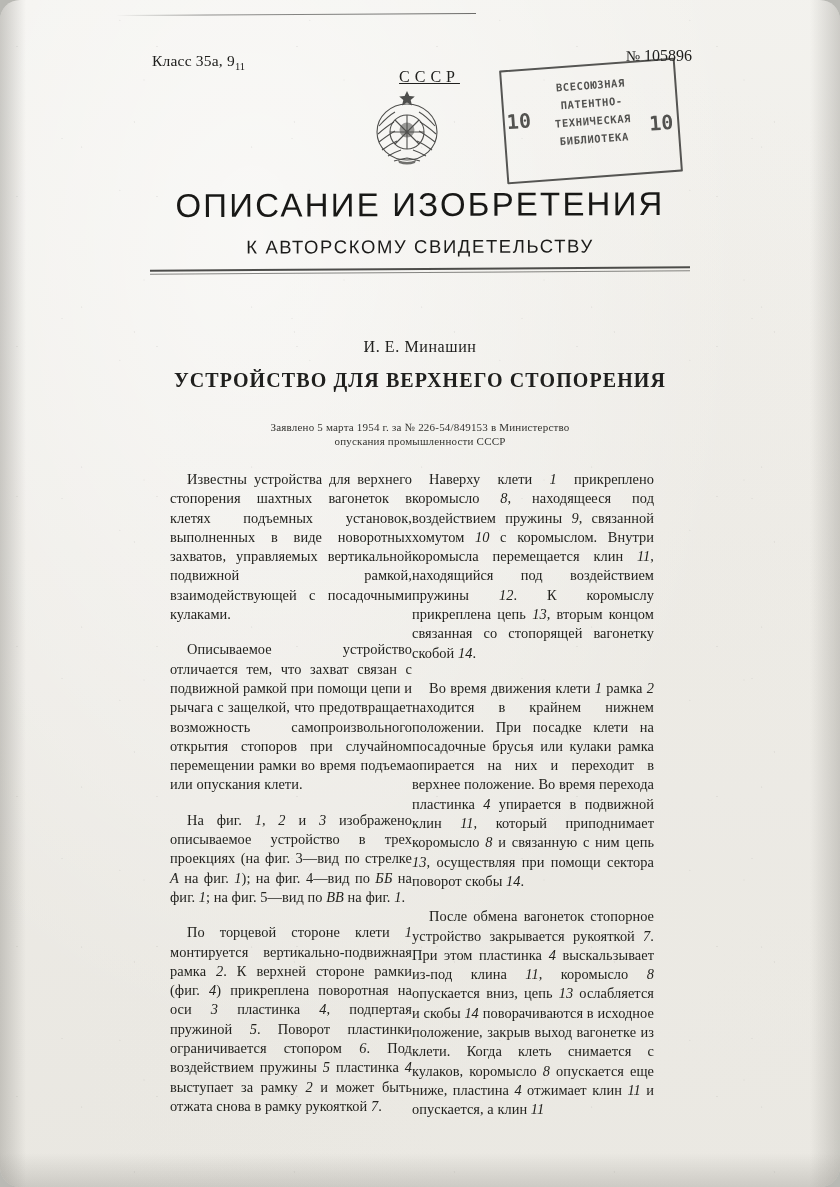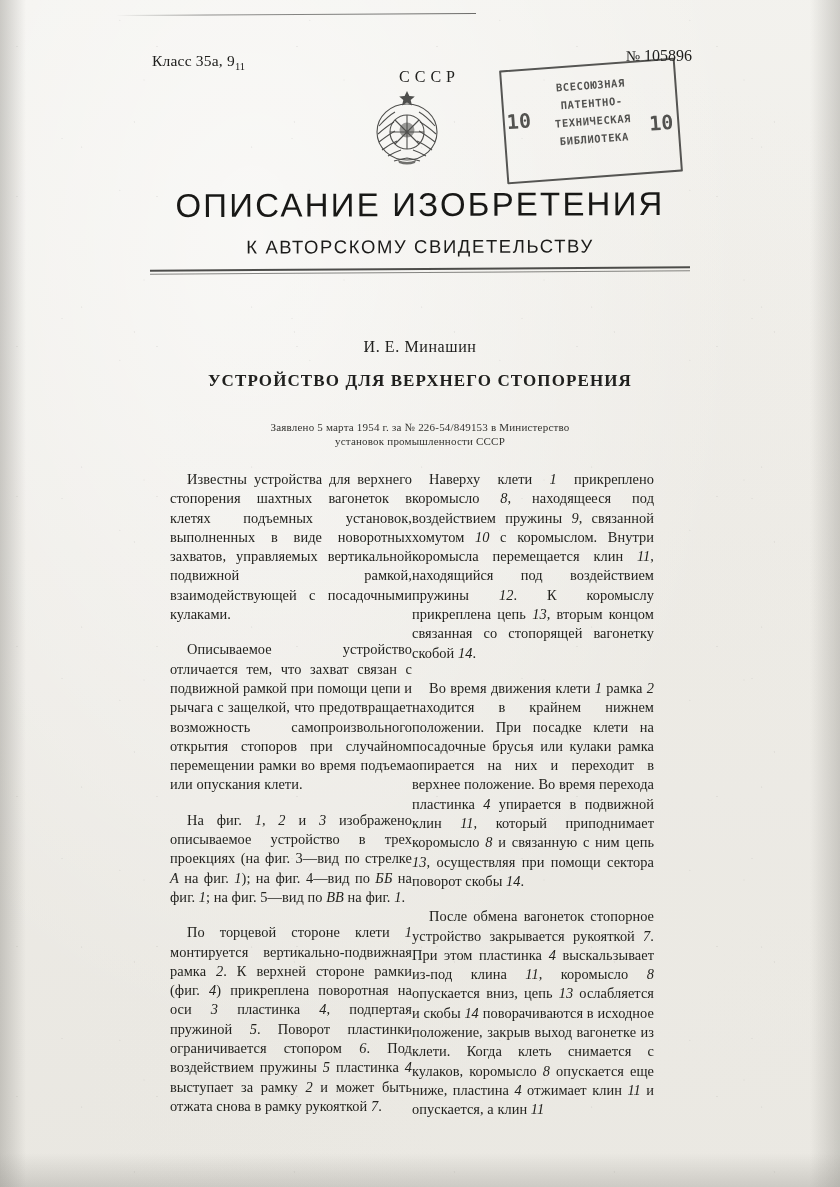--- a/index.html
+++ b/index.html
@@ -12,20 +12,21 @@
     width: 840px;
     height: 1187px;
     margin: 0 auto;
     background:
       radial-gradient(ellipse at 30% 20%, rgba(255,255,255,0.55) 0%, rgba(255,255,255,0) 60%),
       radial-gradient(ellipse at 75% 75%, rgba(236,234,228,0.6) 0%, rgba(236,234,228,0) 65%),
       linear-gradient(178deg, #f3f2ee 0%, #eeece7 45%, #e9e7e1 100%);
     overflow: hidden;
     font-family: "Liberation Serif", "DejaVu Serif", serif;
     color: #20201e;
+    border-radius: 20px;
   }
   
   .grain {
     position: absolute;
     inset: 0;
     pointer-events: none;
     opacity: .35;
     background-image:
       radial-gradient(circle at 12% 31%, rgba(90,88,84,.25) 0 .7px, transparent 1px),
       radial-gradient(circle at 63% 12%, rgba(90,88,84,.2) 0 .6px, transparent 1px),
@@ -71,20 +72,21 @@
   .country {
     position: absolute;
     left: 0;
     right: 0;
     top: 68px;
     text-align: center;
     font-size: 16px;
     letter-spacing: 5px;
     text-indent: 5px;
     padding-left: 14px;
+    text-decoration: underline;
   }
 
   .emblem {
     position: absolute;
     left: 50%;
     margin-left: -52px;
     top: 86px;
     width: 78px;
     height: 84px;
     opacity: .82;
@@ -182,21 +184,21 @@
     font-weight: normal;
     letter-spacing: .6px;
   }
 
   .invention-title {
     position: absolute;
     left: 120px;
     right: 120px;
     top: 370px;
     text-align: center;
-    font-size: 17px;
+    font-size: 20px;
     font-weight: bold;
     letter-spacing: 1.1px;
     line-height: 21px;
   }
 
   .filing {
     position: absolute;
     left: 150px;
     right: 150px;
     top: 420px;
@@ -311,21 +313,21 @@
   </div>
 
   <div class="author">И. Е. Минашин</div>
 
   <div class="invention-title">
     <div>УСТРОЙСТВО ДЛЯ ВЕРХНЕГО СТОПОРЕНИЯ</div>
   </div>
 
   <div class="filing">
     <div>Заявлено 5 марта 1954 г. за № 226-54/849153 в Министерство</div>
-    <div>установок промышленности СССР</div>
+    <div>опускания промышленности СССР</div>
   </div>
 
   <div class="columns">
     <div class="col">
       <p>Известны устройства для верхнего стопорения шахтных вагонеток в клетях подъемных установок, выполненных в виде новоротных захватов, управляемых вертикальной подвижной рамкой, взаимодействующей с посадочными кулаками.</p>
       <p>Описываемое устройство отличается тем, что захват связан с подвижной рамкой при помощи цепи и рычага с защелкой, что предотвращает возможность самопроизвольного открытия стопоров при случайном перемещении рамки во время подъема или опускания клети.</p>
       <p>На фиг. <i>1</i>, <i>2</i> и <i>3</i> изображено описываемое устройство в трех проекциях (на фиг. 3—вид по стрелке <i>A</i> на фиг. <i>1</i>); на фиг. 4—вид по <i>ББ</i> на фиг. <i>1</i>; на фиг. 5—вид по <i>ВВ</i> на фиг. <i>1</i>.</p>
       <p>По торцевой стороне клети <i>1</i> монтируется вертикально-подвижная рамка <i>2</i>. К верхней стороне рамки (фиг. <i>4</i>) прикреплена поворотная на оси <i>3</i> пластинка <i>4</i>, подпертая пружиной <i>5</i>. Поворот пластинки ограничивается стопором <i>6</i>. Под воздействием пружины <i>5</i> пластинка <i>4</i> выступает за рамку <i>2</i> и может быть отжата снова в рамку рукояткой <i>7</i>.</p>
     </div>
     <div class="col">

